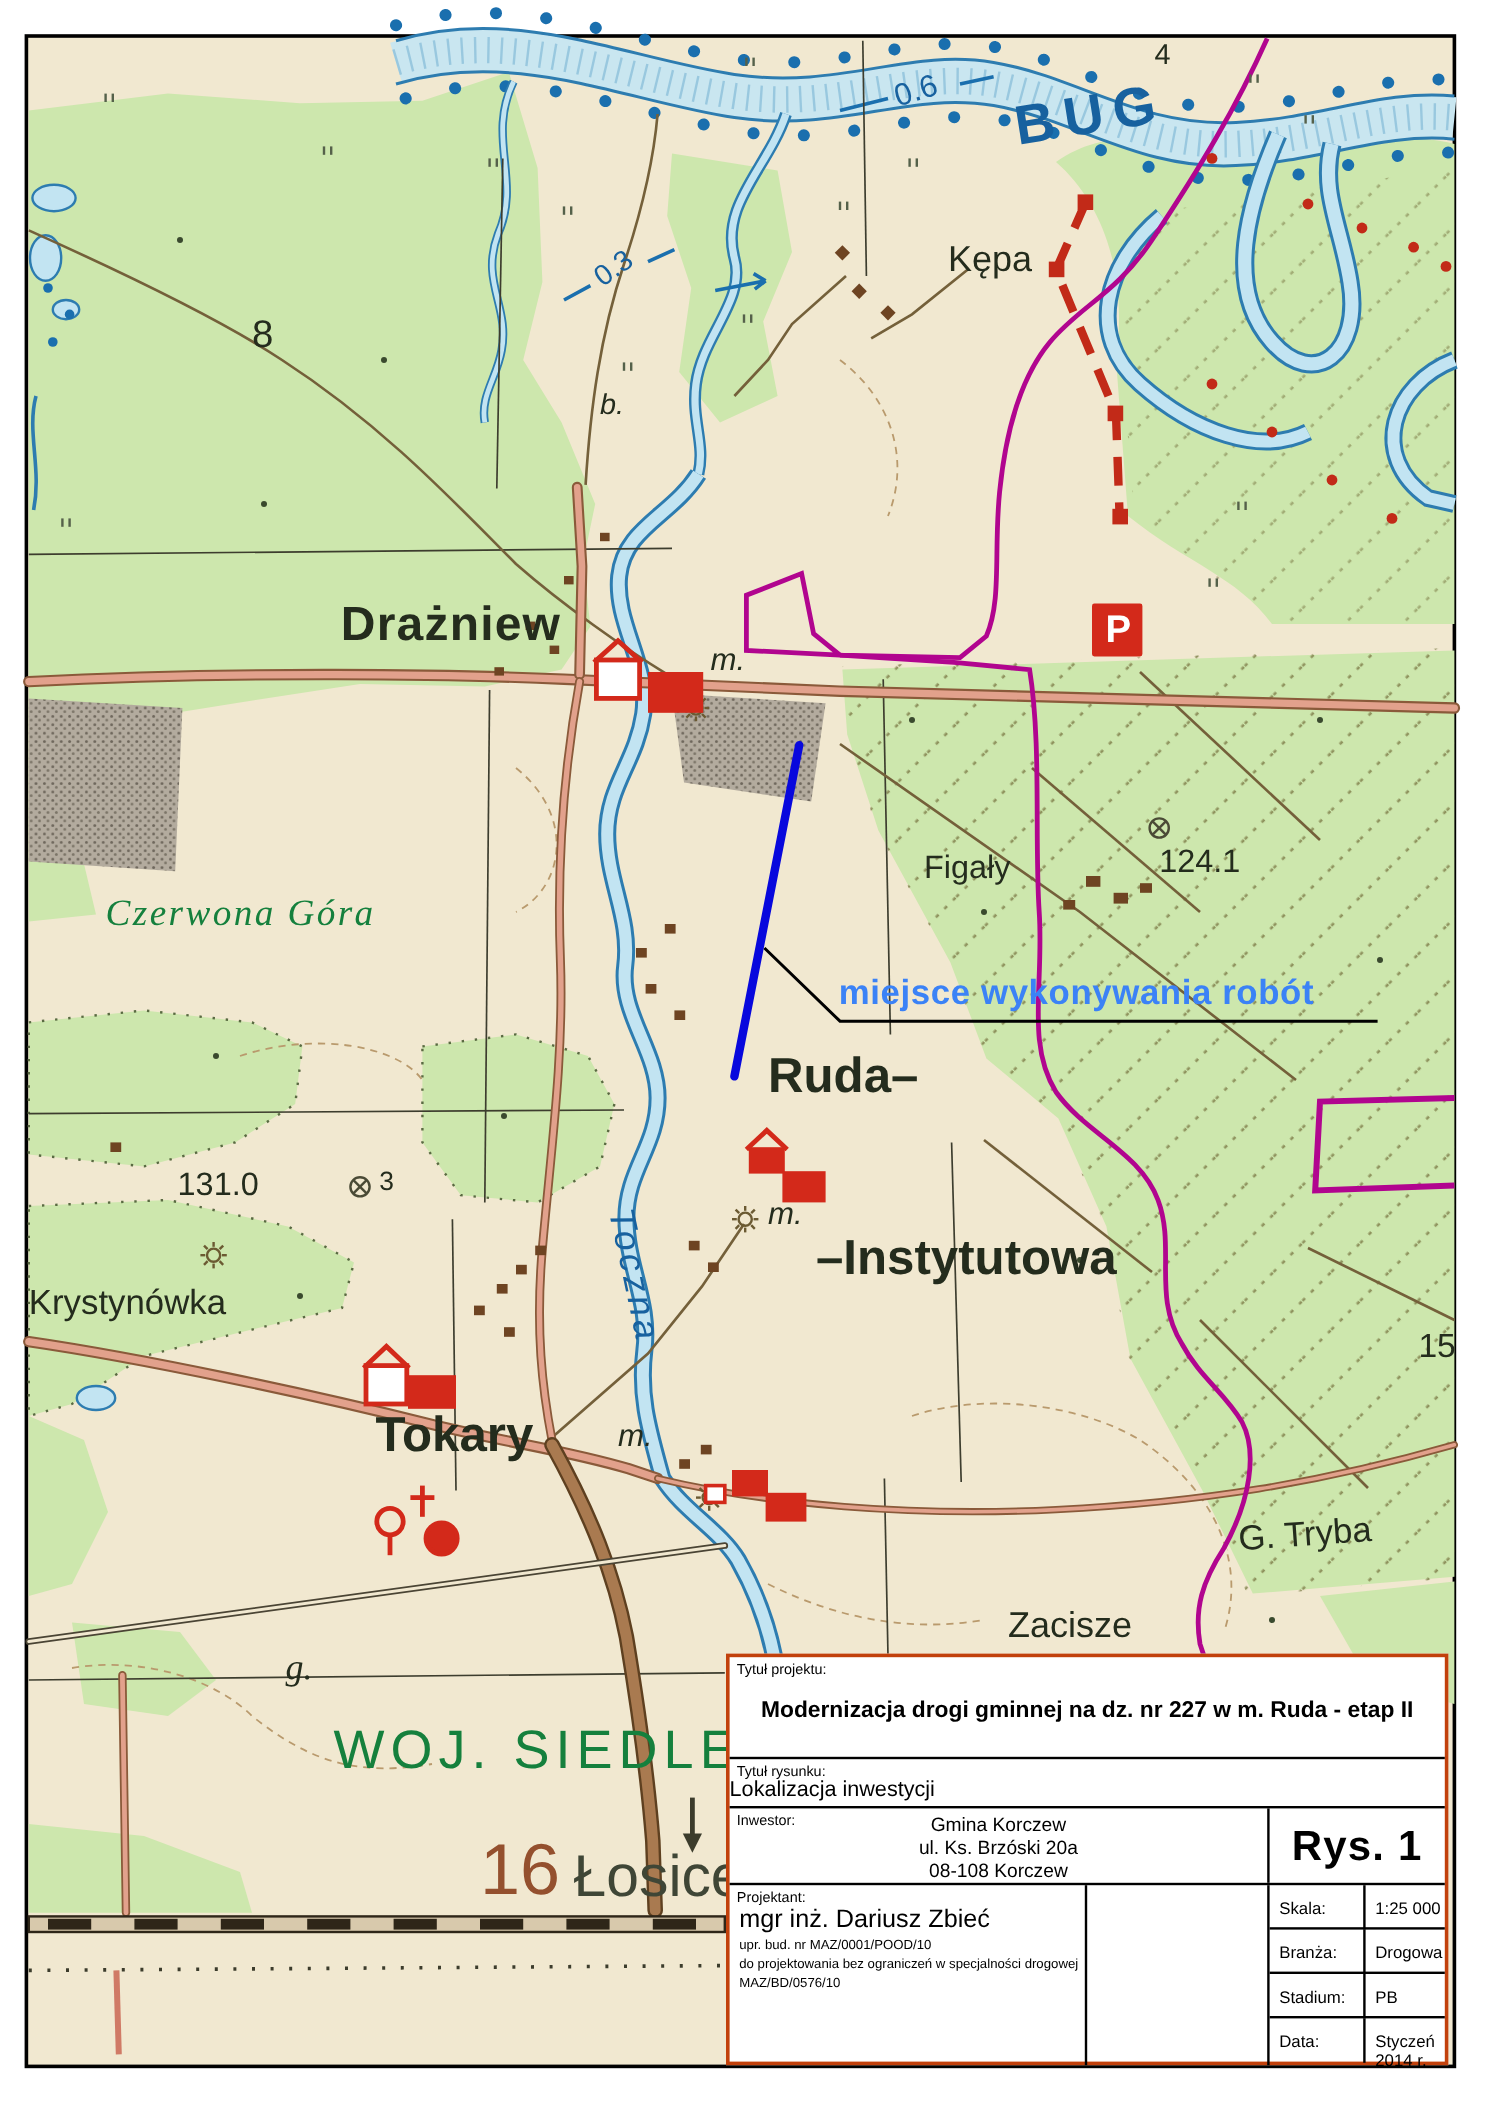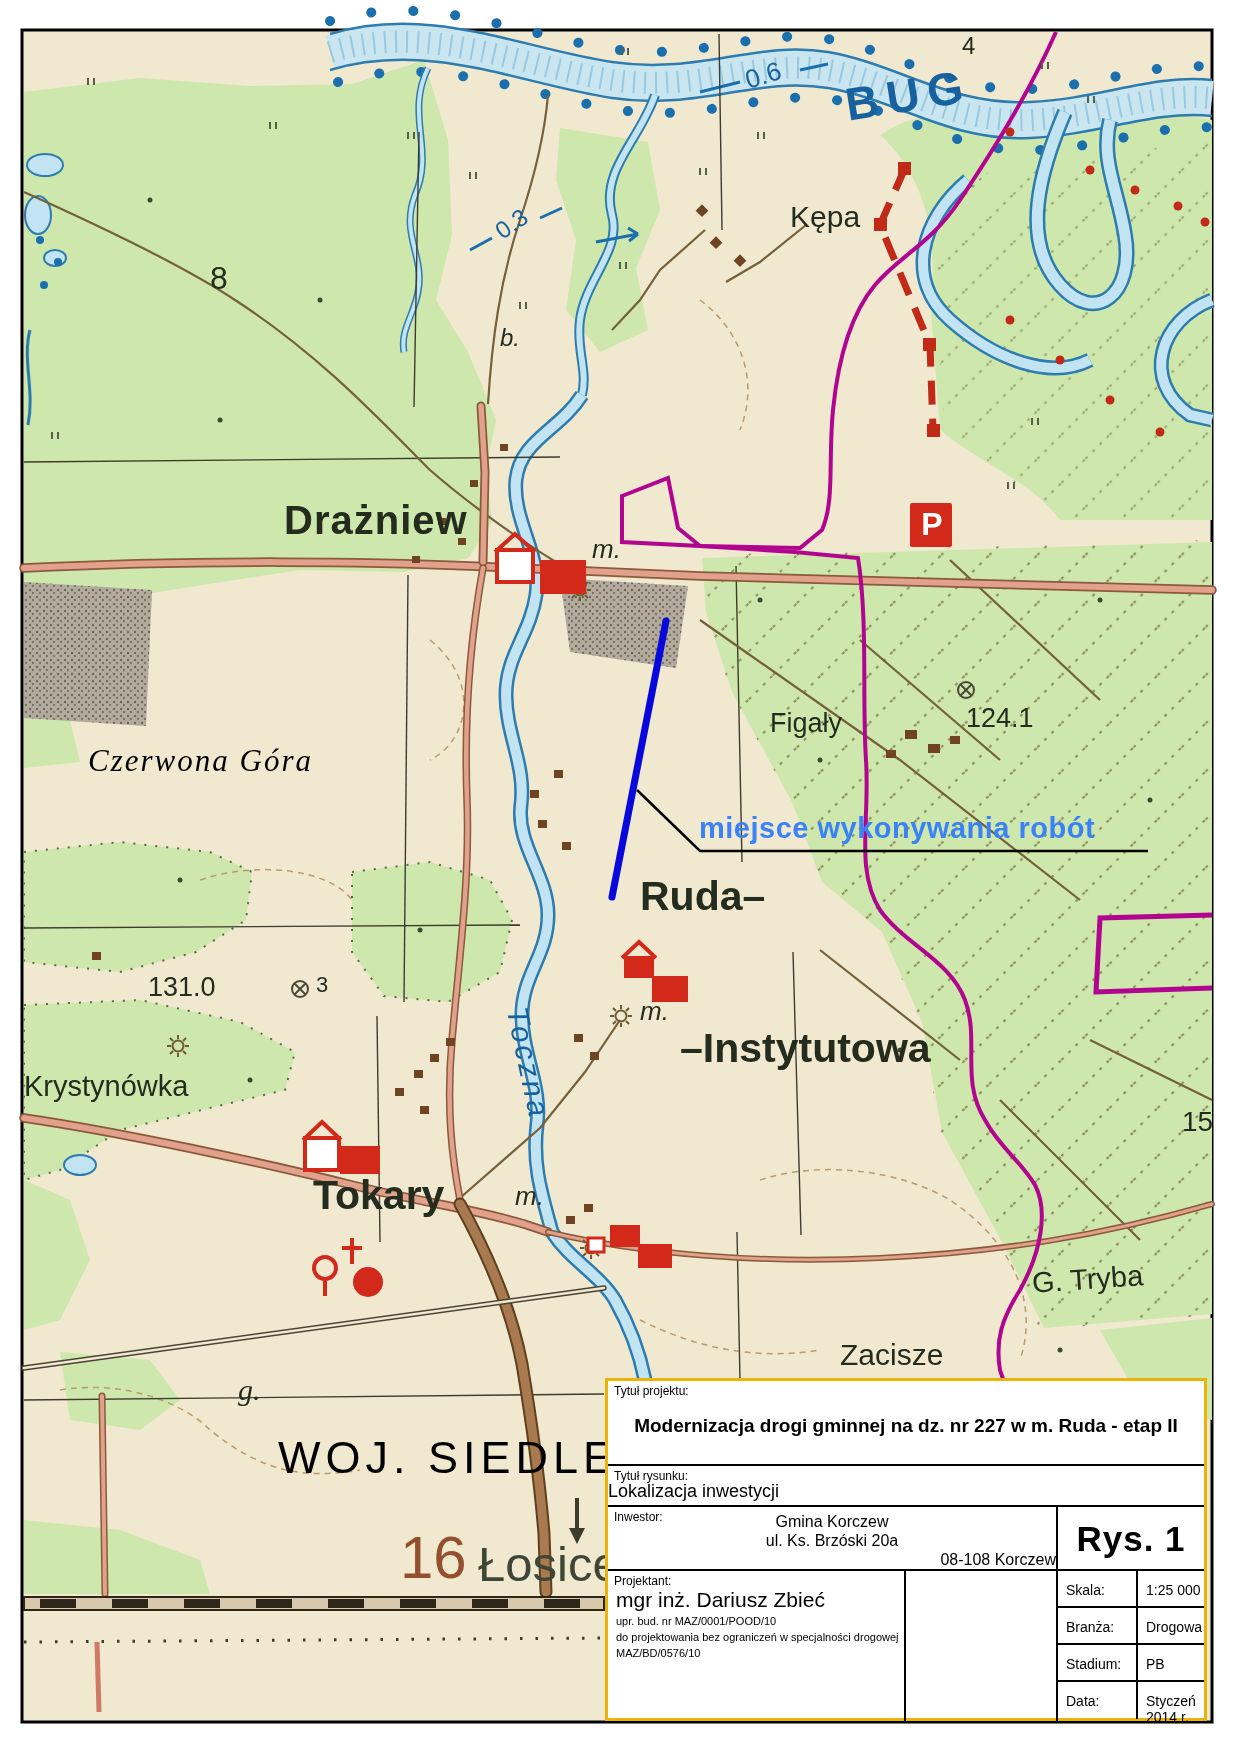--- a/index.html
+++ b/index.html
@@ -2,36 +2,36 @@
 <html><head>
 <meta charset="utf-8">
 <style>
   html,body{margin:0;padding:0;background:#ffffff;}
   #page{position:relative;width:1240px;height:1754px;background:#ffffff;overflow:hidden;
         font-family:"Liberation Sans", sans-serif;}
   #mapsvg{position:absolute;left:0;top:0;}
   .lbl{position:absolute;white-space:nowrap;color:#242c1d;line-height:1;}
   .it{font-style:italic;}
   .blue{color:#17619f;}
-  .graygreen{color:#000000;}
+  .graygreen{color:#15803d;}
   .brown{color:#94502e;}
   
   #tblock{position:absolute;left:605px;top:1378px;width:602px;height:343px;
-          background:#ffffff;border:3px solid #eab308;box-sizing:border-box;font-family:"Liberation Sans",sans-serif;color:#000;}
+          background:#ffffff;border:3px solid #c2410c;box-sizing:border-box;font-family:"Liberation Sans",sans-serif;color:#000;}
   .tb-row{position:absolute;left:0;right:0;box-sizing:border-box;}
   .tb-lab{position:absolute;left:6px;top:3px;font-size:12px;}
   #tb-r1{top:0;height:85px;border-bottom:2px solid #000;}
   #tb-r1 .big{position:absolute;left:0;right:0;top:34px;text-align:center;font-size:19px;font-weight:bold;}
   #tb-r2{top:85px;height:41px;border-bottom:2px solid #000;}
   #tb-r2 .mid{position:absolute;left:0;right:0;top:15px;text-align:left;font-size:18px;}
   #tb-r3{top:126px;height:64px;border-bottom:2px solid #000;}
   #tb-inv{position:absolute;left:0;top:0;width:450px;height:100%;border-right:2px solid #000;box-sizing:border-box;}
   #tb-inv .l1{position:absolute;left:0;right:0;top:6px;text-align:center;font-size:16px;}
   #tb-inv .l2{position:absolute;left:0;right:0;top:25px;text-align:center;font-size:16px;}
-  #tb-inv .l3{position:absolute;left:0;right:0;top:44px;text-align:right;font-size:16px;}
+  #tb-inv .l3{position:absolute;left:0;right:0;top:44px;text-align:center;font-size:16px;}
   #tb-rys{position:absolute;left:450px;right:0;top:0;height:100%;}
   #tb-rys .rys{position:absolute;left:0;right:0;top:12px;text-align:center;font-size:35px;font-weight:bold;letter-spacing:1px;}
   #tb-r4{top:190px;height:150px;}
   #tb-des{position:absolute;left:0;top:0;width:298px;height:100%;border-right:2px solid #000;box-sizing:border-box;}
   #tb-des .name{position:absolute;left:8px;top:17px;font-size:21px;}
   #tb-des .c1{position:absolute;left:8px;top:44px;font-size:11px;}
   #tb-des .c2{position:absolute;left:8px;top:60px;font-size:11px;}
   #tb-des .c3{position:absolute;left:8px;top:76px;font-size:11px;}
   #tb-empty{position:absolute;left:298px;top:0;width:152px;height:100%;border-right:2px solid #000;box-sizing:border-box;}
   .meta-row{position:absolute;left:450px;right:0;height:37px;box-sizing:border-box;border-bottom:2px solid #000;}

